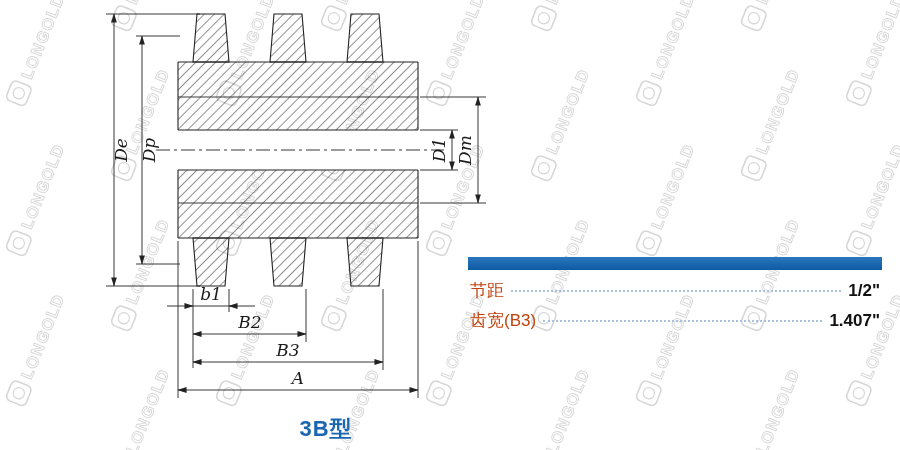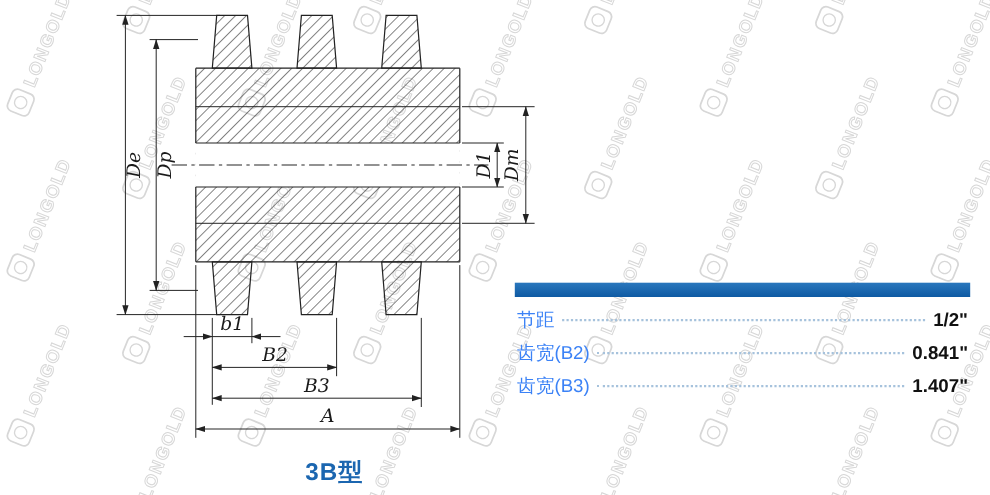--- a/index.html
+++ b/index.html
@@ -1,26 +1,26 @@
 <!DOCTYPE html>
 <html><head>
 <meta charset="utf-8">
 <style>
   html,body{margin:0;padding:0;}
   body{width:900px;height:450px;background:#ffffff;overflow:hidden;
        font-family:"Liberation Sans",sans-serif;}
   .page{position:relative;width:900px;height:450px;background:#fff;}
   svg.watermark{position:absolute;left:0;top:0;z-index:0;}
   svg.drawing{position:absolute;left:0;top:0;z-index:2;}
-  .model-title{position:absolute;left:244px;top:414px;width:120px;text-align:center;
+  .model-title{position:absolute;left:266px;top:414px;width:120px;text-align:center;
        font-size:22px;font-weight:bold;color:#1b66b0;z-index:3;letter-spacing:1px;}
   .spec-table{position:absolute;left:468px;top:257px;width:414px;z-index:3;}
   .spec-bar{height:13px;background:linear-gradient(180deg,#2a77bd,#0e5aa3);margin-bottom:9px;}
   .spec-row{display:flex;align-items:baseline;height:30px;padding:0 2px;}
-  .spec-label{font-size:17px;color:#3b82f6;white-space:nowrap;}
+  .spec-label{font-size:17px;color:#c2410c;white-space:nowrap;}
   .spec-leader{flex:1;border-bottom:2px dotted #a6c2dc;margin:0 7px;transform:translateY(-4px);}
   .spec-value{font-size:17px;font-weight:bold;color:#111;white-space:nowrap;}
 </style>
 </head>
 <body>
 
 <div class="page">
 
   <svg class="watermark" width="900" height="450" viewBox="0 0 900 450" aria-hidden="true">
     <defs>
@@ -151,24 +151,19 @@
 
   <div class="spec-table">
     <div class="spec-bar"></div>
 
     <div class="spec-row">
       <span class="spec-label">节距</span>
       <span class="spec-leader"></span>
       <span class="spec-value">1/2"</span>
     </div>
     <div class="spec-row">
-      <span class="spec-label">齿宽(B2)</span>
-      <span class="spec-leader"></span>
-      <span class="spec-value">0.841"</span>
-    </div>
-    <div class="spec-row">
       <span class="spec-label">齿宽(B3)</span>
       <span class="spec-leader"></span>
       <span class="spec-value">1.407"</span>
     </div>
   </div>
 
 </div>
 
 </body></html>

